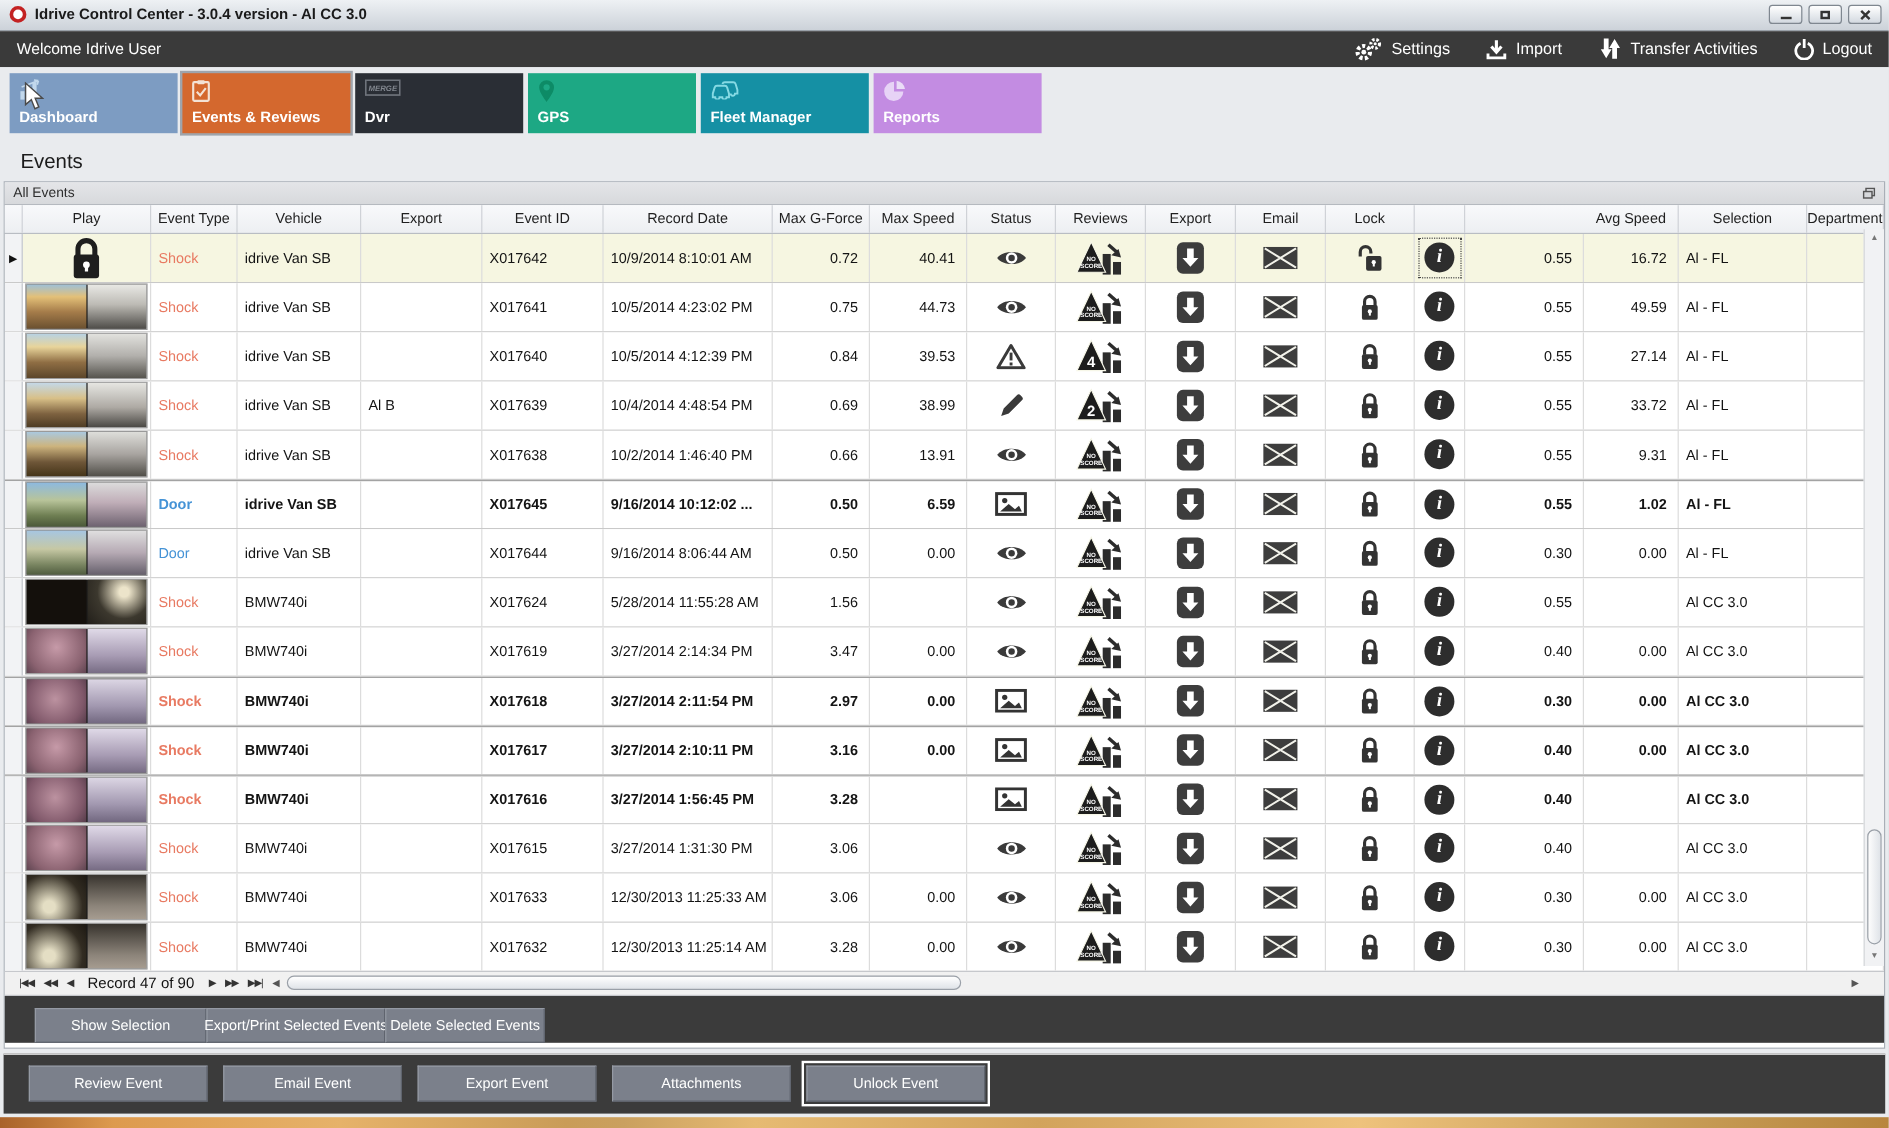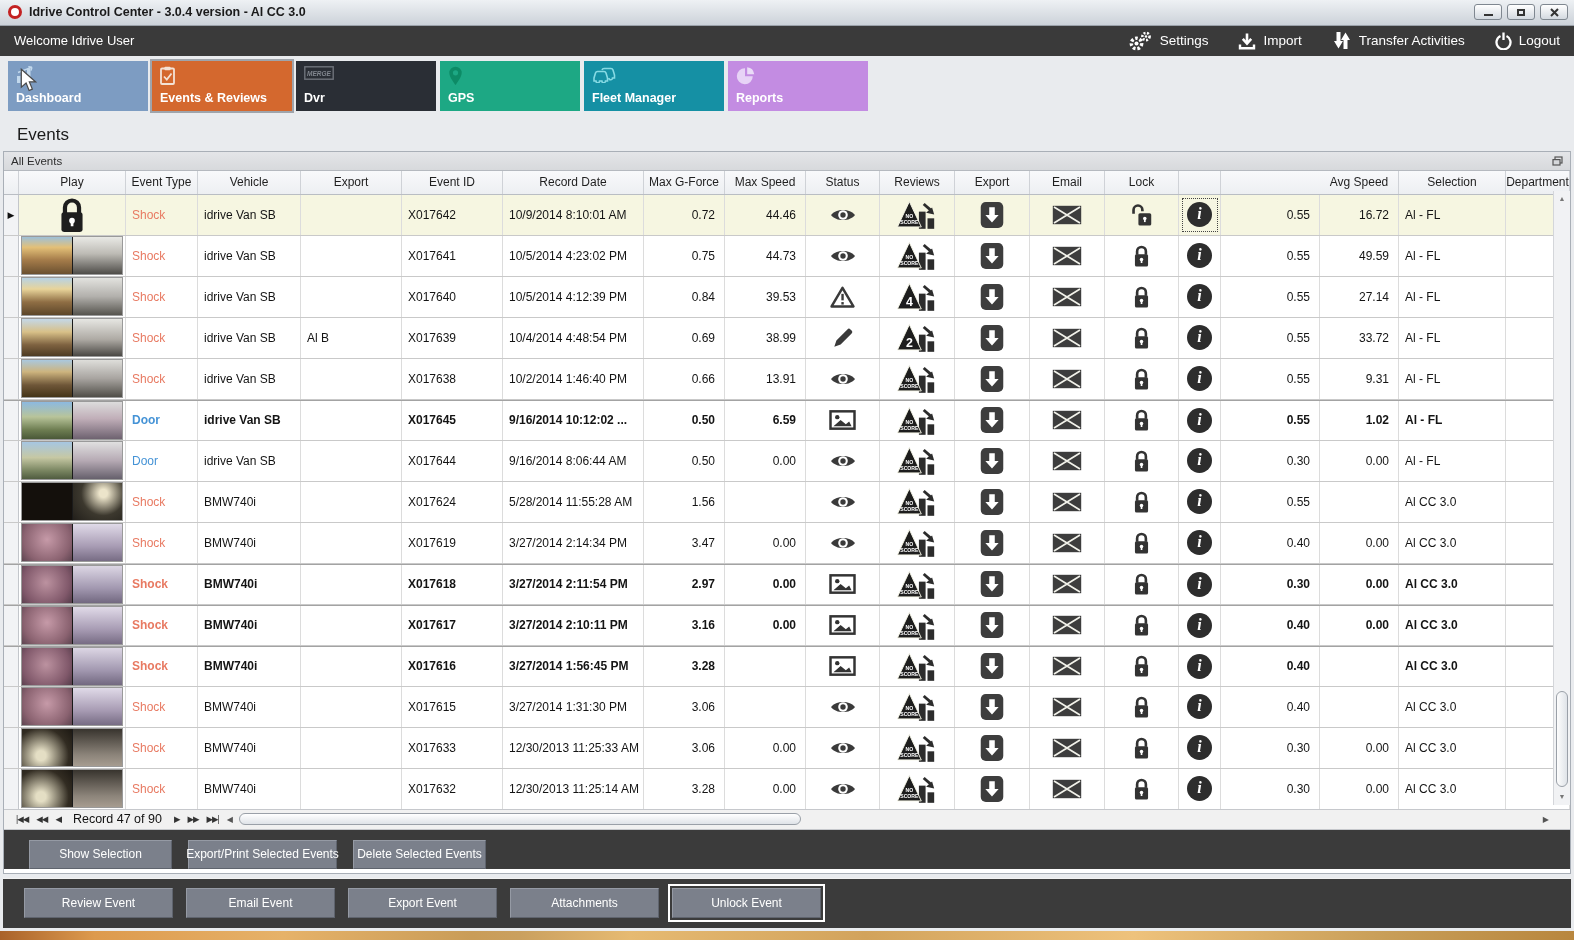--- a/index.html
+++ b/index.html
@@ -84,21 +84,21 @@
   .pager{display:flex;align-items:center;padding-left:8px;flex:none}
   .pbtn{font-size:8.5px;color:#333;margin:0 4px;letter-spacing:-1px;white-space:nowrap}
   .ptext{font-size:12.5px;color:#111;margin:0 8px;white-space:nowrap}
   .hscroll{flex:1;display:flex;align-items:center;height:100%}
   .harrow{font-size:8px;color:#555;padding:0 4px}
   .htrack{flex:1;height:13px;position:relative;background:#f1f1f1}
   .hthumb{position:absolute;left:2px;top:0;width:562px;height:12px;background:linear-gradient(#ffffff,#dfe3e8);border:1px solid #9aa0a8;border-radius:7px;box-sizing:border-box}
   .corner{width:17px;height:100%;flex:none}
 
   
-  .panel1{height:39px;background:#3b3b3b;display:flex;gap:16px;padding:10px 0 0 25px;box-sizing:border-box}
+  .panel1{height:39px;background:#3b3b3b;display:flex;gap:0;padding:10px 0 0 25px;box-sizing:border-box}
   .gbtn{background:#7b808b;color:#fff;font-size:12px;display:flex;align-items:center;justify-content:center;height:29px;border:1px solid #959aa4;border-bottom-color:#5f646e;border-right-color:#5f646e;box-sizing:border-box;white-space:nowrap}
   .panel2{height:50px;background:#3b3b3b;margin:4px 3px 0;border-top:1px solid #f2f2f2;display:flex;gap:13px;padding:9px 0 0 21px;box-sizing:border-box}
   .ebtn{width:149px;height:30px}
   .focusbtn{box-shadow:0 0 0 2px #3b3b3b,0 0 0 4px #fff}
   .strip{height:9px;margin-top:3px;background:linear-gradient(90deg,#a9622a 0%,#dd9a4e 6%,#e6b269 18%,#c99c58 30%,#caa05f 33%,#e6ba72 40%,#d2a35c 55%,#eec27c 72%,#c89e58 88%,#b8863e 100%)}
 </style>
 </head>
 <body>
 
 <div class="window">
@@ -254,21 +254,21 @@
                 <rect x="11.1" y="17.5" width="1.9" height="4" fill="#fff"></rect>
               </svg>
             </span>
           </div>
           <div class="td txt shock" style="width: 72px;">Shock</div>
           <div class="td txt" style="width: 103px;">idrive Van SB</div>
           <div class="td txt" style="width: 101px;"></div>
           <div class="td txt" style="width: 101px;">X017642</div>
           <div class="td txt" style="width: 141px;">10/9/2014 8:10:01 AM</div>
           <div class="td num" style="width: 81px;">0.72</div>
-          <div class="td num" style="width: 81px;">44.46</div>
+          <div class="td num" style="width: 81px;">40.41</div>
           <div class="td ctr" style="width: 74px;">
             <span style="line-height:0">
               <svg class="ic" width="26" height="16" viewBox="0 0 26 16">
                 <path d="M1 8 C6 1.2 20 1.2 25 8 C20 14.8 6 14.8 1 8 Z" fill="#3a3a3a"></path>
                 <circle cx="13" cy="8" r="4.8" fill="#fff"></circle>
                 <circle cx="13" cy="8" r="2.7" fill="#3a3a3a"></circle>
               </svg>
             </span>
           </div>
           <div class="td ctr" style="width: 75px;">

